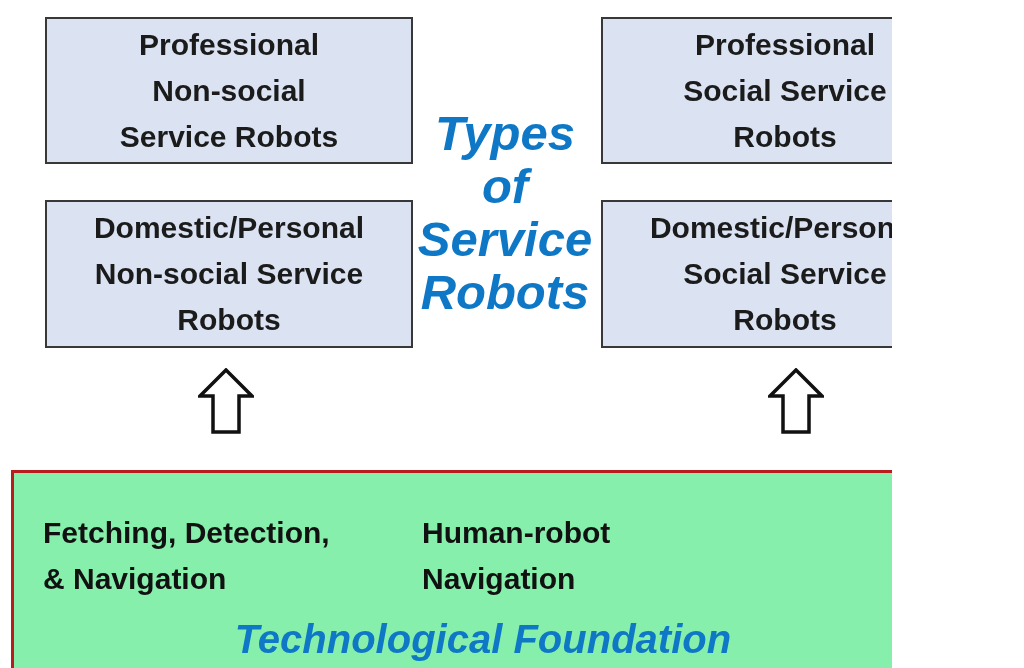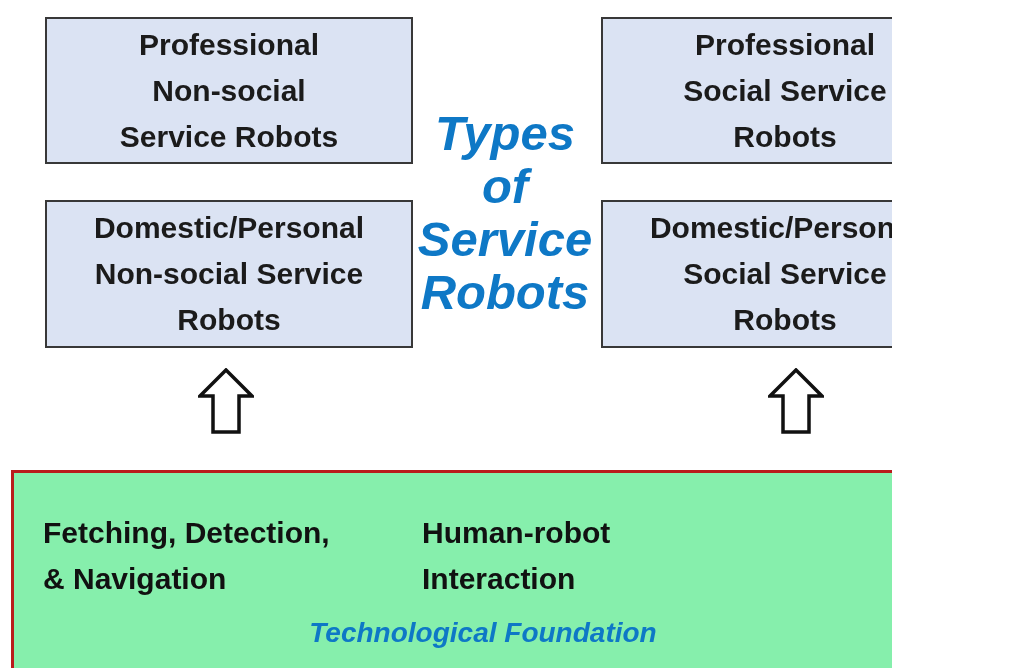--- a/index.html
+++ b/index.html
@@ -80,21 +80,21 @@
   .f-item-2 { left: 408px; top: 37px; }
   .f-item-3 { left: 723px; top: 39px; }
   .foundation-title {
     position: absolute;
     left: 0;
     top: 144px;
     width: 938px;
     text-align: center;
     font-weight: bold;
     font-style: italic;
-    font-size: 28px;
+    font-size: 40px;
     color: #0e78c6;
   }
 </style>
 </head>
 <body>
 
 <div class="canvas">
 
   <div class="type-box box-tl">Professional
 Non-social
@@ -121,17 +121,17 @@
   </svg>
 
   <svg class="up-arrow arrow-right" viewBox="0 0 56 66">
     <polygon points="28,2 2,28 15,28 15,64 41,64 41,28 54,28" fill="#ffffff" stroke="#111111" stroke-width="3.5" stroke-linejoin="miter"></polygon>
   </svg>
 
   <div class="foundation">
     <div class="foundation-item f-item-1">Fetching, Detection,
 &amp; Navigation</div>
     <div class="foundation-item f-item-2">Human-robot
-Interaction</div>
+Navigation</div>
     <div class="foundation-title">Technological Foundation</div>
   </div>
 
 </div>
 
 </body></html>

